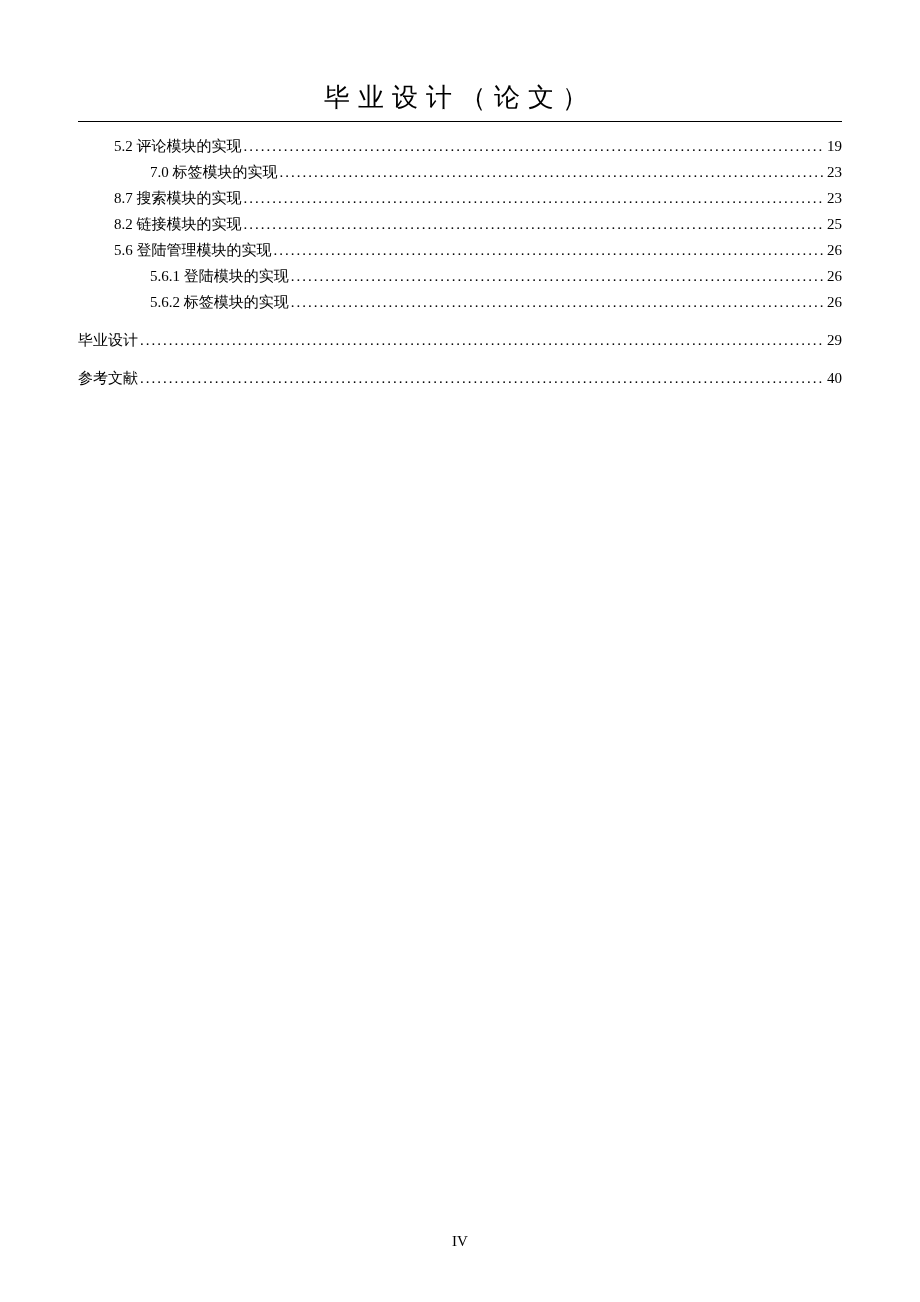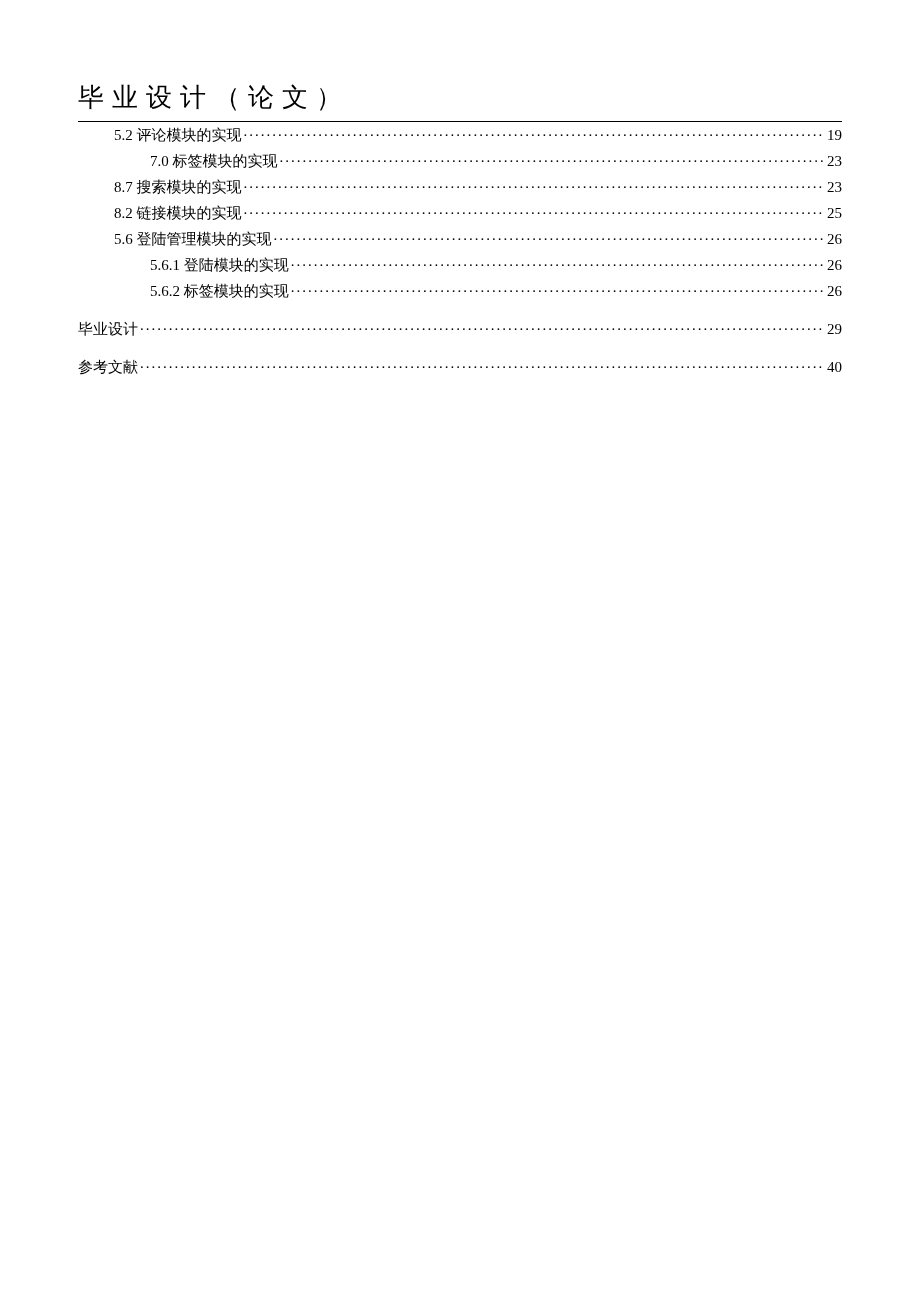--- a/index.html
+++ b/index.html
@@ -12,35 +12,35 @@
     height: 1302px;
     position: relative;
   }
   .page {
     padding: 80px 78px 0 78px;
     box-sizing: border-box;
     width: 100%;
     height: 100%;
   }
   .title-row {
-    text-align: left;
+    text-align: center;
     font-size: 26px;
     letter-spacing: 8px;
     font-family: Liberation Mono, monospace;
     padding-bottom: 6px;
     border-bottom: 1.5px solid #000;
-    margin-bottom: 1px;
+    margin-bottom: 12px;
   }
   .toc {
     font-size: 15px;
     line-height: 1.6;
   }
   .toc-row {
     display: flex;
-    align-items: center;
+    align-items: flex-end;
     white-space: nowrap;
     margin-bottom: 2px;
   }
   .indent-1 { padding-left: 36px; }
   .indent-2 { padding-left: 72px; }
   .indent-0 { padding-left: 0; }
   .spacer-above { margin-top: 14px; }
   .label-text { }
   .leader {
     flex: 1 1 auto;
@@ -118,14 +118,15 @@
         <span class="leader"></span>
         <span class="pagenum">29</span>
       </div>
       <div class="toc-row indent-0 spacer-above">
         <span class="label-text">参考文献</span>
         <span class="leader"></span>
         <span class="pagenum">40</span>
       </div>
     </div>
 
+  <div class="page-footer">IV</div>
 
 </div>
 
 </body></html>

